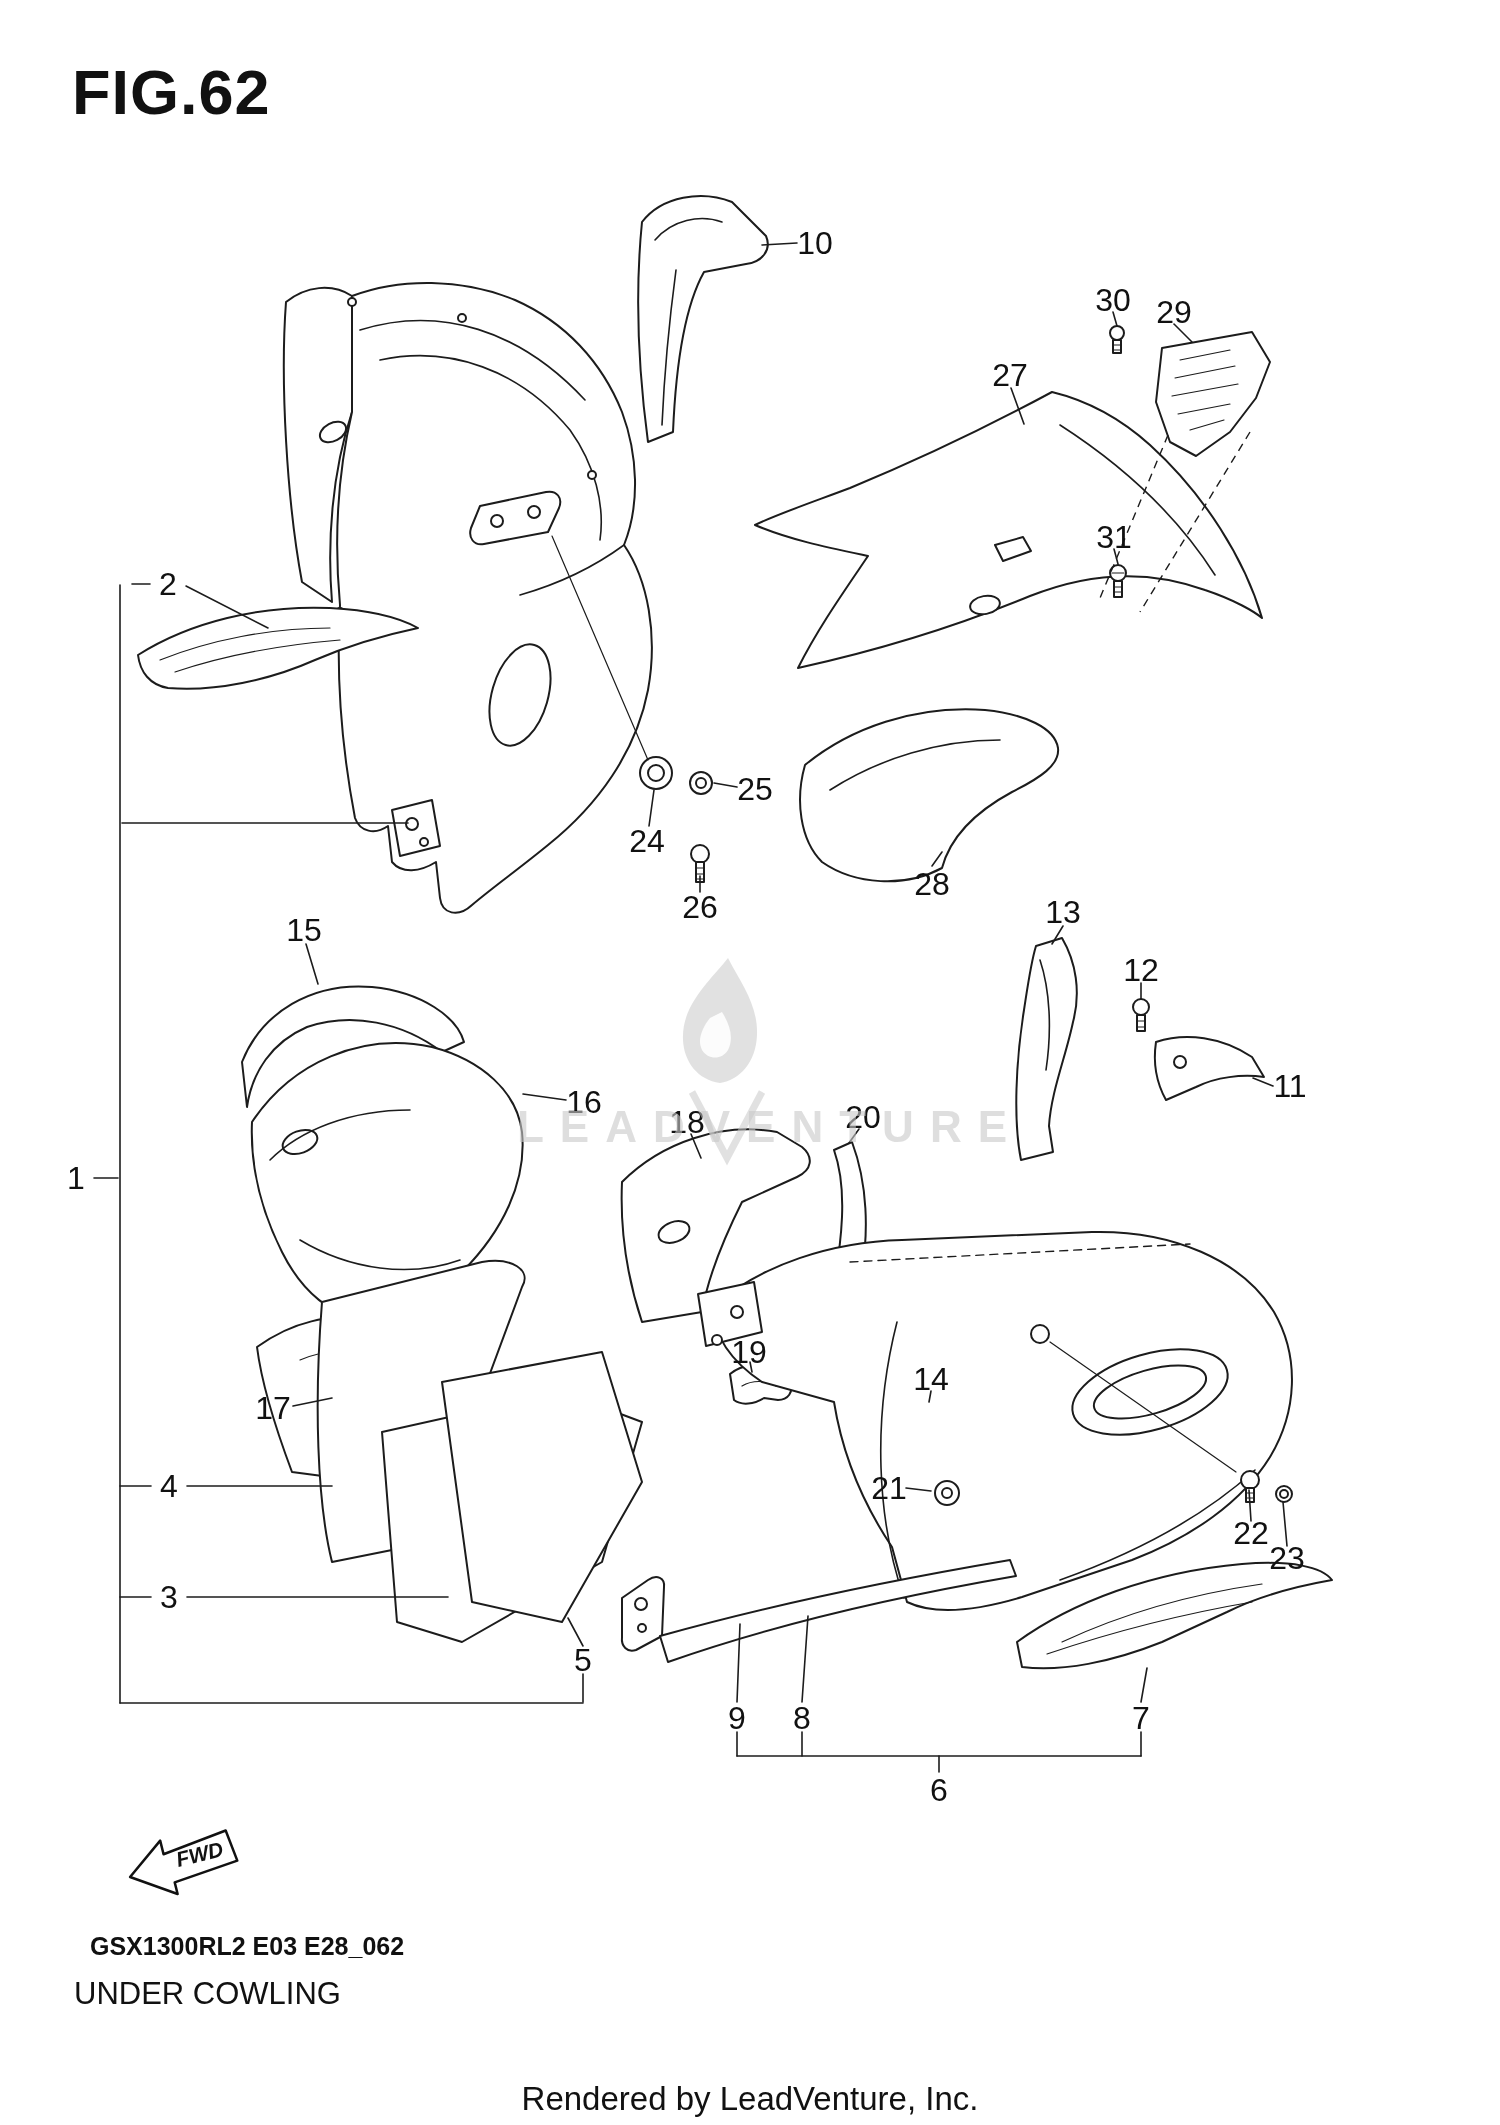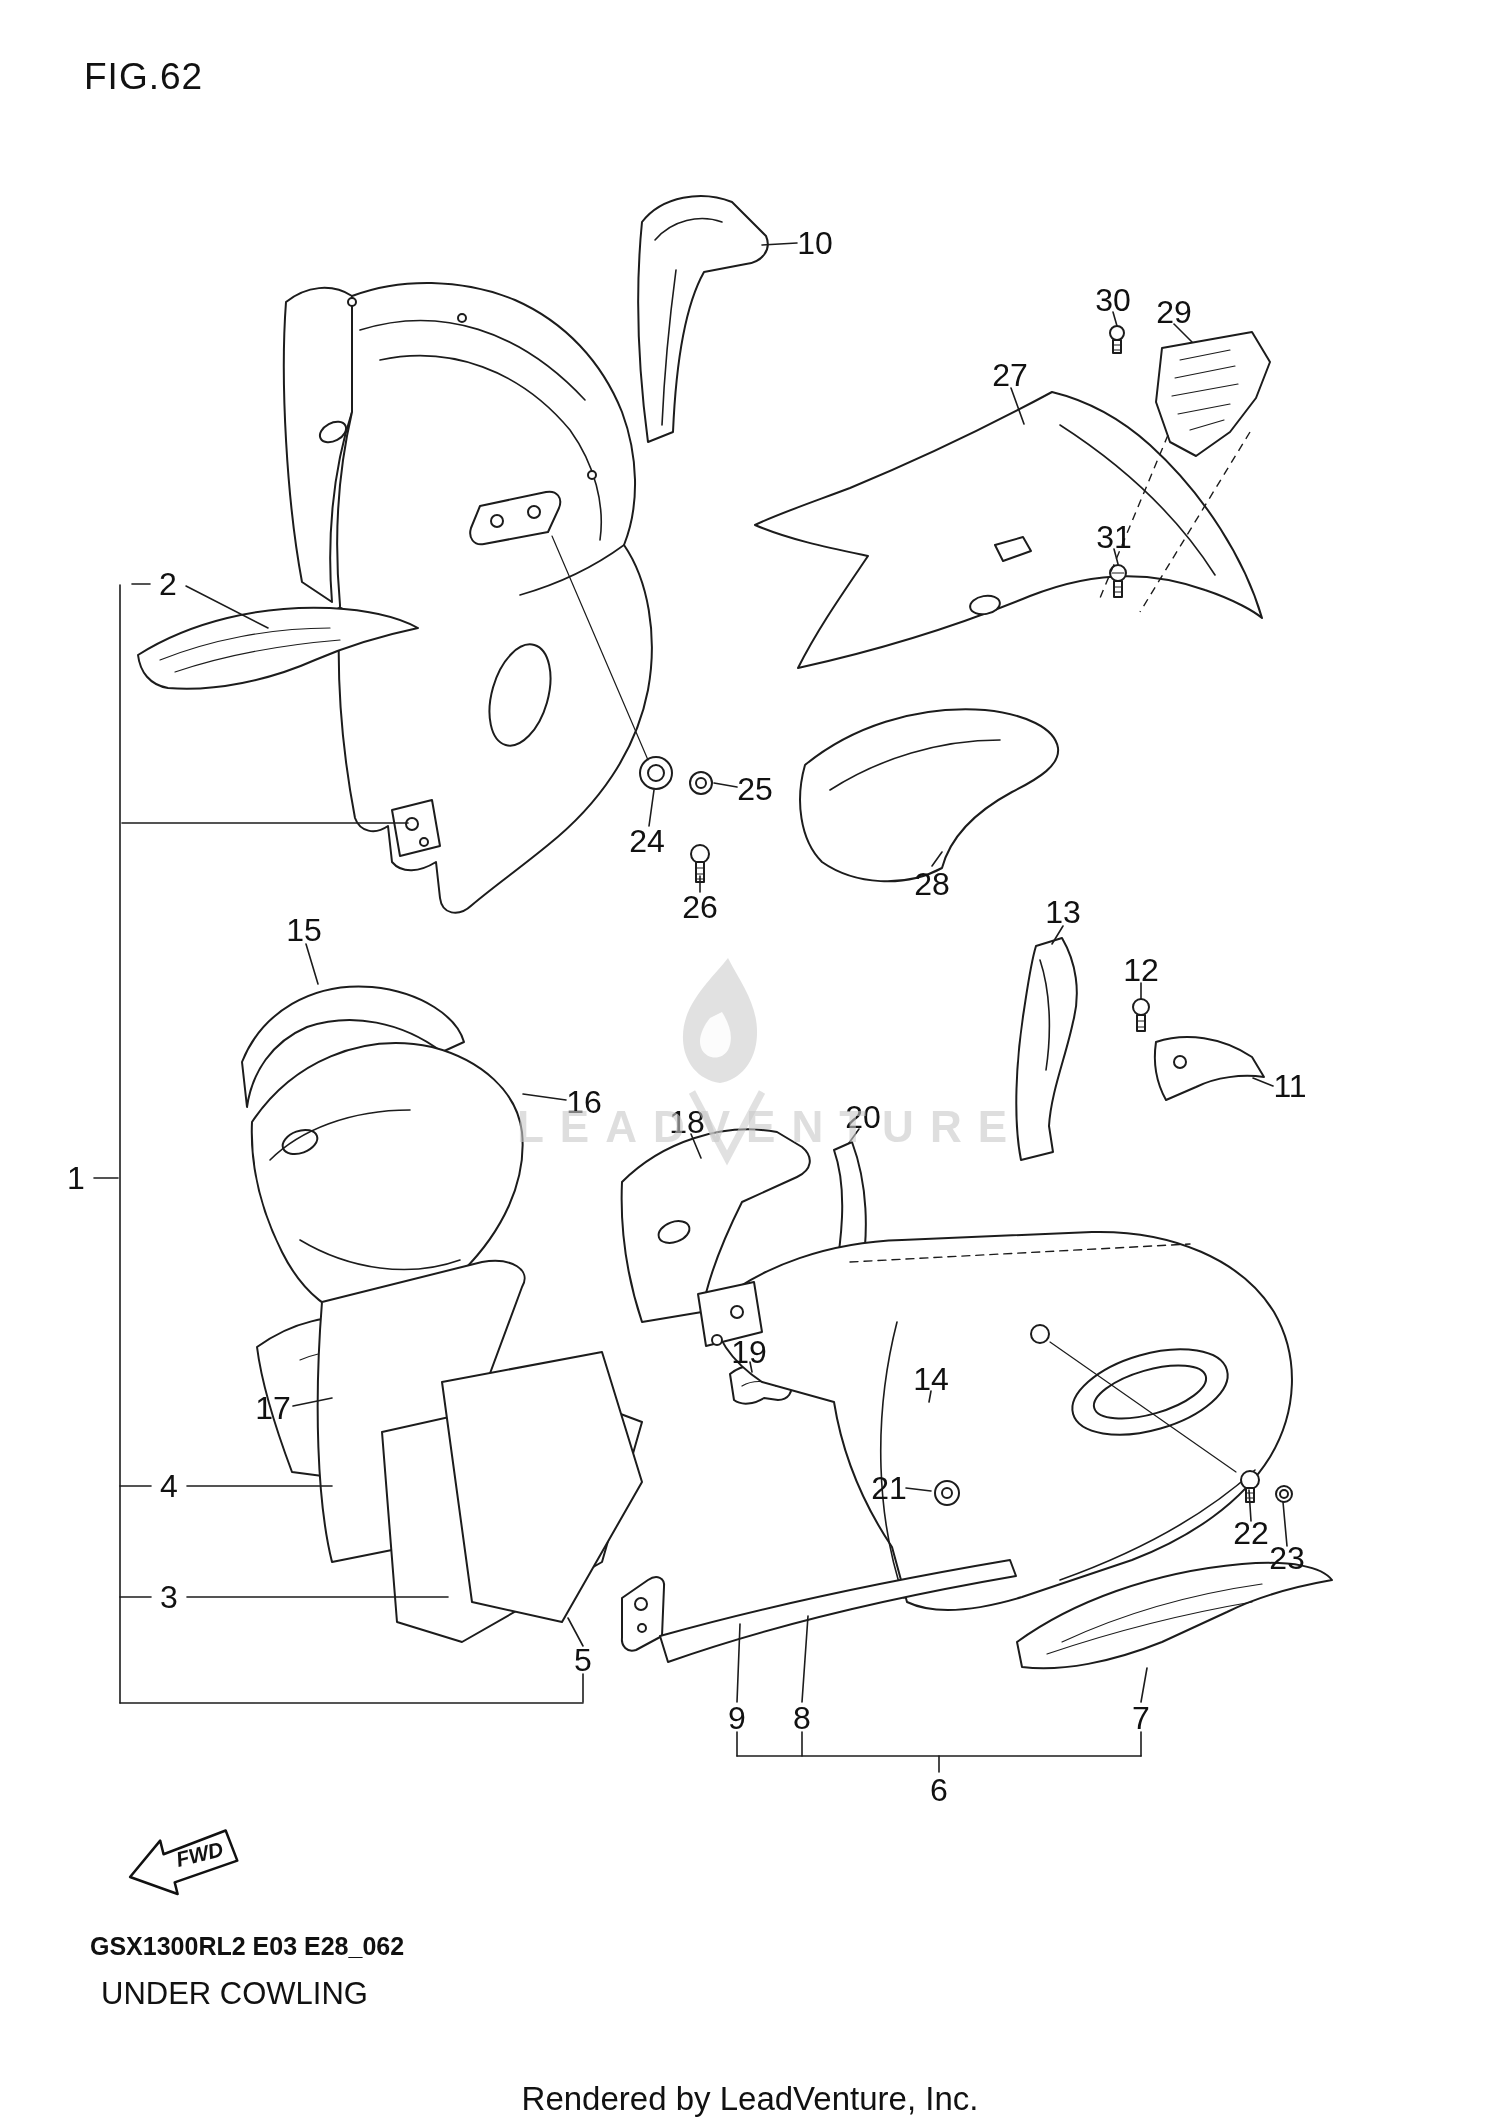--- a/index.html
+++ b/index.html
@@ -1,22 +1,22 @@
 <!DOCTYPE html>
 <html><head>
 <meta charset="utf-8">
 <style>
   html,body{margin:0;padding:0;}
   body{
     width:1500px;height:2125px;background:#ffffff;position:relative;
     font-family:"Liberation Sans",sans-serif;color:#111;overflow:hidden;
   }
-  .fig-title{position:absolute;left:84px;top:56px;font-size:37px;font-weight:400;letter-spacing:1px;}
+  .fig-title{position:absolute;left:72px;top:56px;font-size:63px;font-weight:700;letter-spacing:1px;}
   .footer-code{position:absolute;left:90px;top:1932px;font-size:25px;font-weight:bold;}
-  .footer-name{position:absolute;left:74px;top:1976px;font-size:31px;margin-left:27px;}
+  .footer-name{position:absolute;left:74px;top:1976px;font-size:31px;}
   .credit{position:absolute;left:0;top:2080px;width:100%;text-align:center;font-size:33px;}
   svg.diagram{position:absolute;left:0;top:0;}
   .p{fill:#ffffff;stroke:#1c1c1c;stroke-width:2;stroke-linejoin:round;stroke-linecap:round;}
   .ln{stroke:#1c1c1c;stroke-width:1.6;fill:none;stroke-linecap:round;}
   .thin{stroke:#1c1c1c;stroke-width:1.2;fill:none;}
   .crease{stroke:#1c1c1c;stroke-width:1.6;fill:none;}
   .dash{stroke:#1c1c1c;stroke-width:1.4;fill:none;stroke-dasharray:8 6;}
   .callout{font-size:32px;fill:#111;text-anchor:middle;dominant-baseline:central;font-family:"Liberation Sans",sans-serif;}
   .wm{fill:#c9c9c9;opacity:0.55;}
   .wm-text{font-size:44px;font-weight:600;letter-spacing:16px;text-anchor:middle;fill:#c9c9c9;opacity:0.6;font-family:"Liberation Sans",sans-serif;}

